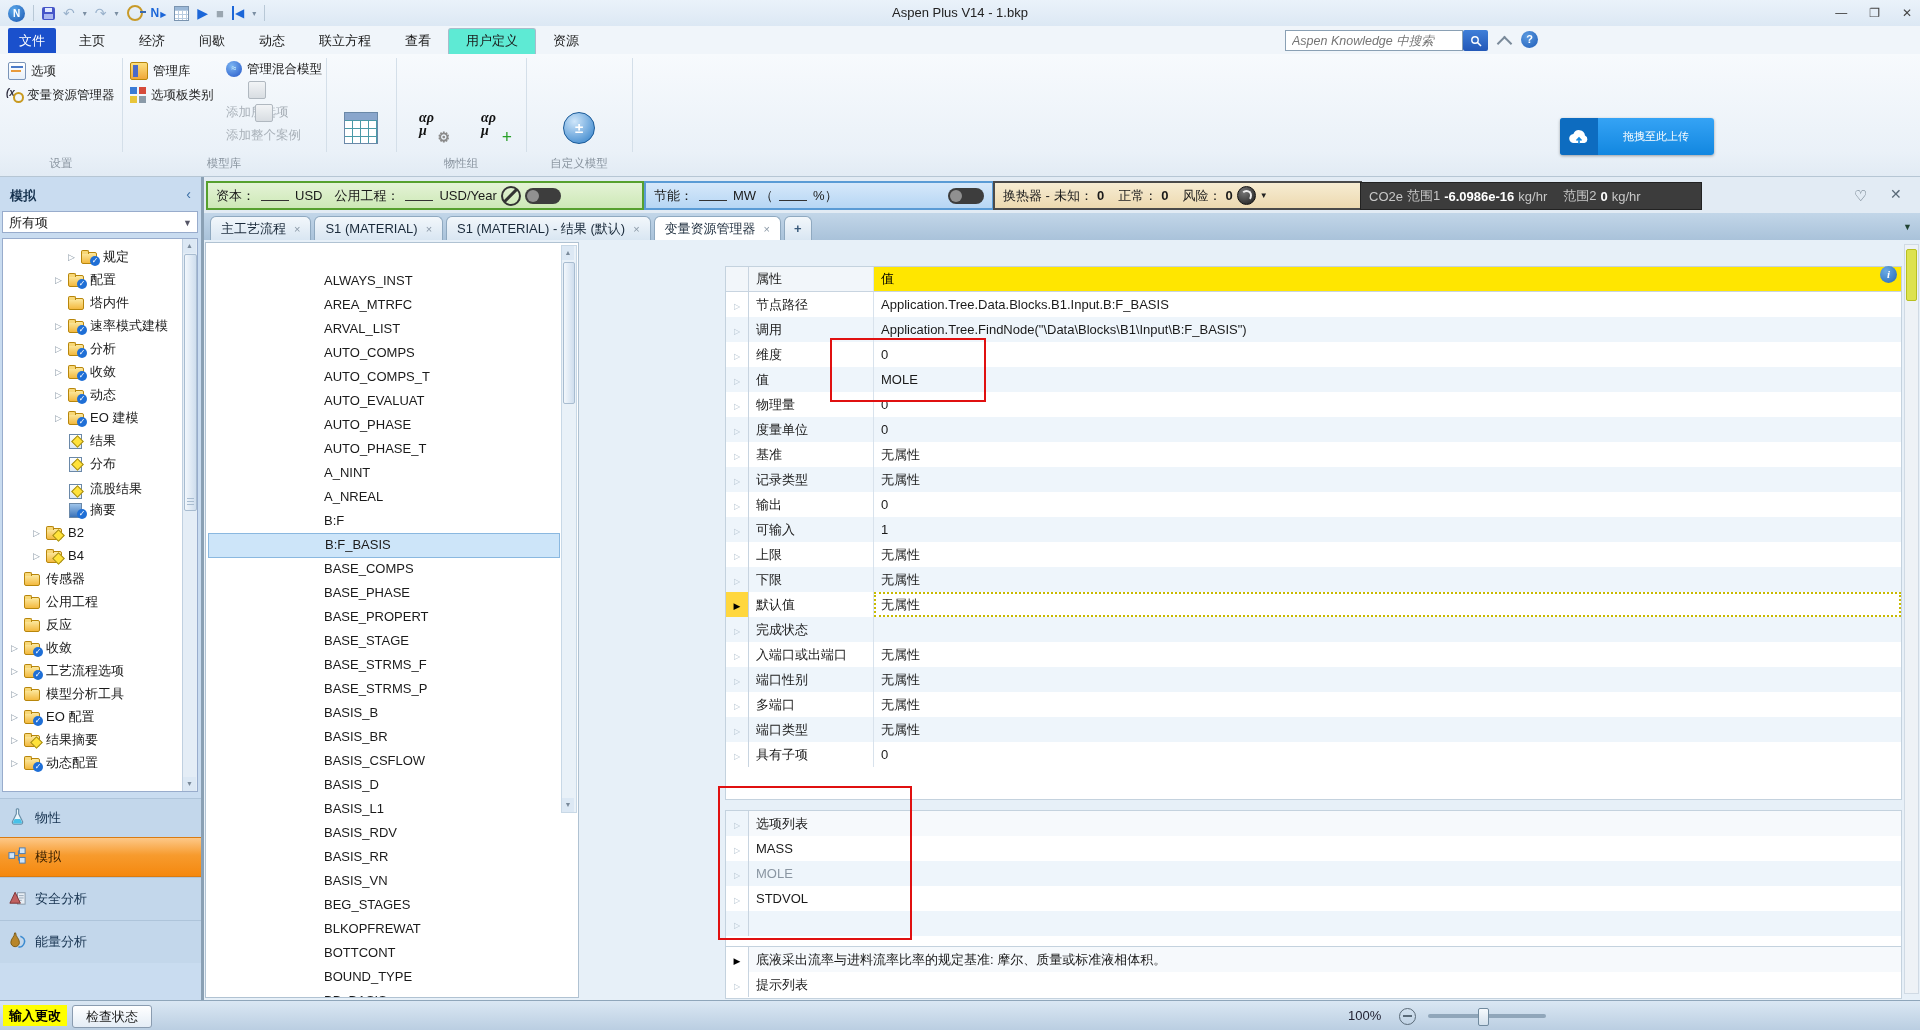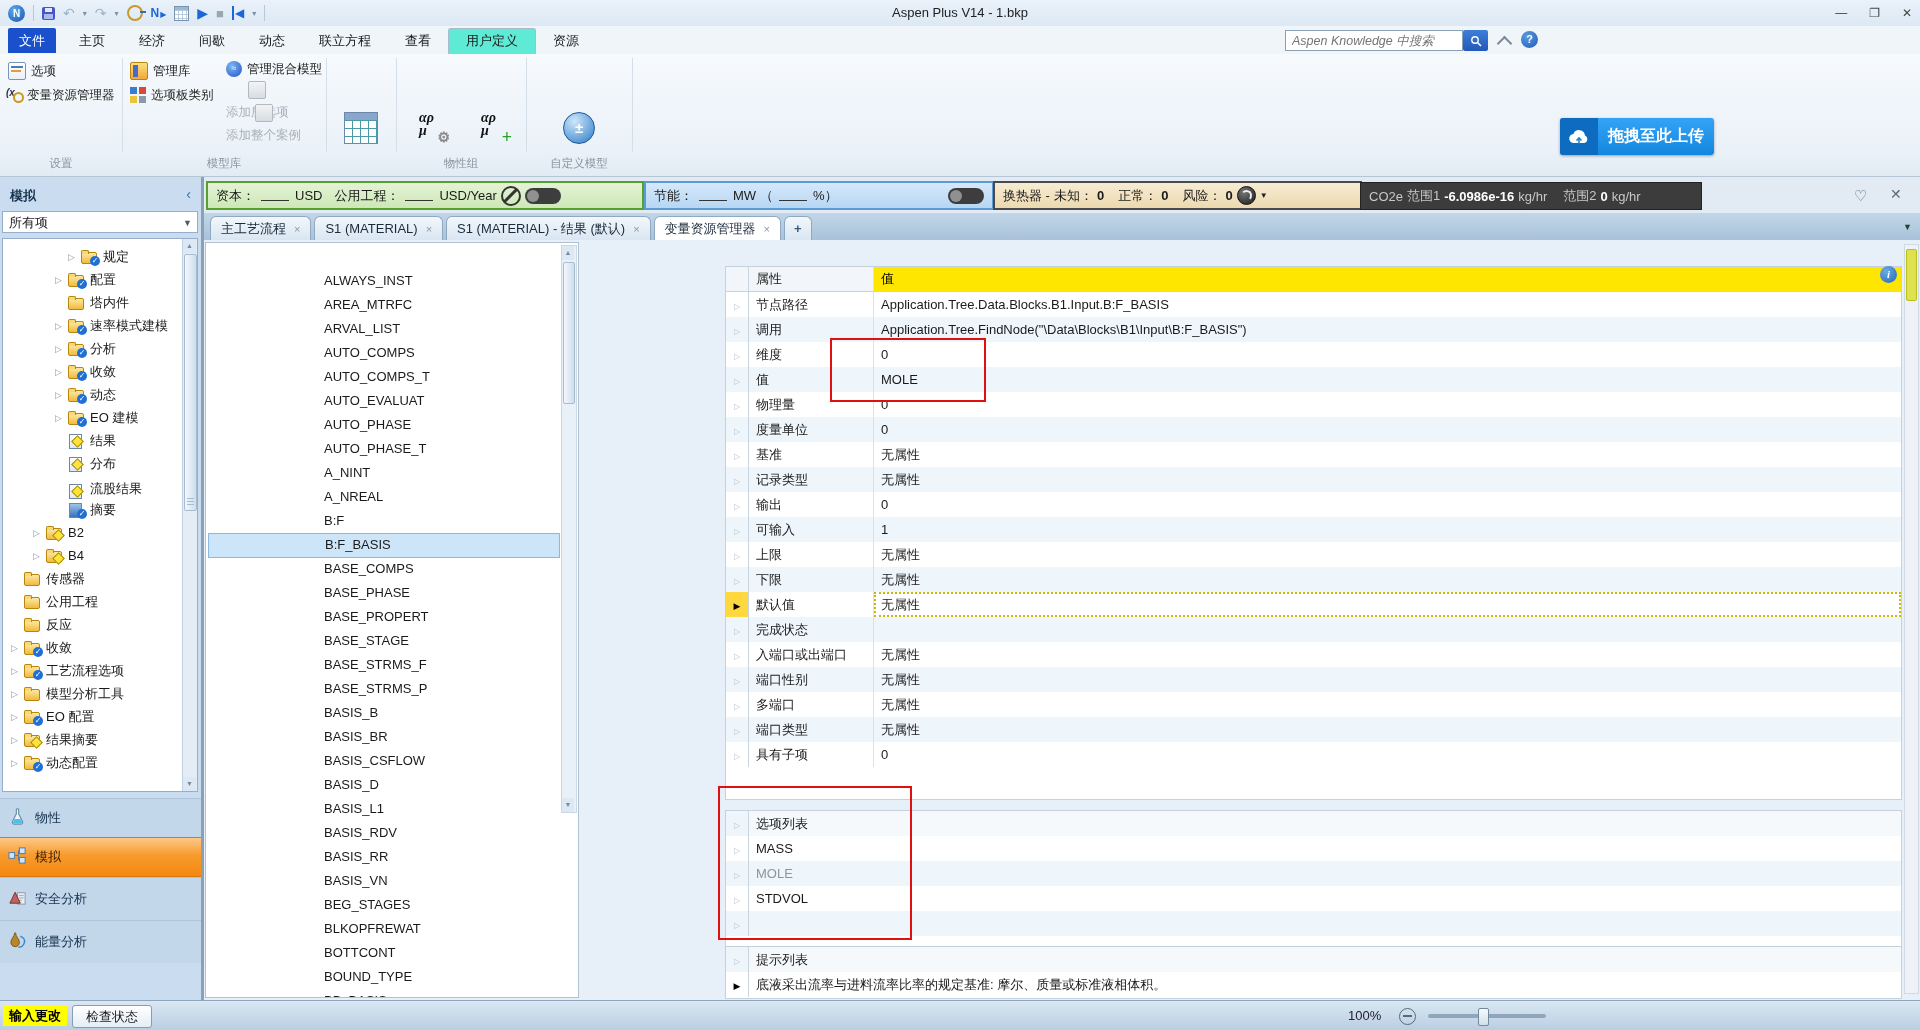--- a/index.html
+++ b/index.html
@@ -160,21 +160,21 @@
   .hg .pg-hdr.black::before{content:"▶";color:#000;font-size:9px;}
   .infoicon{position:absolute;left:1676px;top:26px;width:17px;height:17px;border-radius:50%;background:radial-gradient(circle at 35% 30%,#6aaae4,#2468b8);color:#fff;font-family:"Liberation Serif","DejaVu Serif",serif;font-style:italic;font-weight:bold;font-size:11px;text-align:center;line-height:17px;}
   .vscroll{position:absolute;left:1700px;top:4px;width:13px;height:748px;background:#eef2f6;border:1px solid #d0dae4;}
   .vscroll .thumb{position:absolute;left:1px;top:4px;width:9px;height:50px;background:#dde24e;border:1px solid #b8c020;border-radius:2px;}
   .redbox{border:2px solid #e01010;position:absolute;z-index:30;pointer-events:none;}
   .redbox1{left:626px;top:98px;width:152px;height:60px;}
   .redbox2{left:514px;top:546px;width:190px;height:150px;}
   
   .uploadbtn{left:1560px;top:118px;width:154px;height:37px;background:linear-gradient(#35a3f5,#1287e0);border-radius:3px;box-shadow:0 1px 3px rgba(0,0,0,.35);display:flex;align-items:center;z-index:40;}
   .uploadbtn .emb{width:38px;height:37px;display:flex;align-items:center;justify-content:center;background:#0d6cc0;border-radius:3px 0 0 3px;}
-  .uploadbtn .lbl{flex:1;text-align:center;color:#fff;font-weight:bold;font-size:16px;}
+  .uploadbtn .lbl{flex:1;text-align:center;color:#fff;font-weight:normal;font-size:11px;}
   
   .statusbar{left:0;top:1000px;width:1920px;height:30px;background:linear-gradient(#dae7f3,#b9cde1);border-top:1px solid #8fa6ba;}
   .inputchg{position:absolute;left:3px;top:4px;height:21px;line-height:21px;background:#ffff00;padding:0 6px;font-weight:bold;color:#000;}
   .checkbtn{position:absolute;left:72px;top:4px;height:21px;line-height:21px;background:linear-gradient(#fff,#e4edf6);border:1px solid #8a9cb0;border-radius:3px;padding:0 13px;}
   .zoomlvl{position:absolute;left:1348px;top:7px;color:#223;}
   .zminus{position:absolute;left:1399px;top:7px;width:15px;height:15px;border-radius:50%;border:1.5px solid #5a6a78;}
   .zminus::after{content:"";position:absolute;left:3px;right:3px;top:6px;height:1.5px;background:#5a6a78;}
   .zslider{position:absolute;left:1428px;top:13px;width:118px;height:4px;background:#90a6ba;border-radius:2px;}
   .zthumb{position:absolute;left:50px;top:-6px;width:9px;height:16px;background:linear-gradient(#f6fafd,#d2e0ec);border:1px solid #708a9e;border-radius:2px;}
 </style>
@@ -763,27 +763,27 @@
         <div class="pg-row">
           <div class="pg-hdr"></div>
           <div class="pg-wide">STDVOL</div>
         </div>
         <div class="pg-row">
           <div class="pg-hdr"></div>
           <div class="pg-wide"></div>
         </div>
       </div>
     <div class="gridsec hg" id="hintGrid" style="top:706px;height:53px;">
+      <div class="pg-row" style="background:#fff">
+        <div class="pg-hdr black"></div>
+        <div class="pg-wide">底液采出流率与进料流率比率的规定基准: 摩尔、质量或标准液相体积。</div>
+      </div>
       <div class="pg-row">
         <div class="pg-hdr"></div>
         <div class="pg-wide">提示列表</div>
-      </div>
-      <div class="pg-row" style="background:#fff">
-        <div class="pg-hdr black"></div>
-        <div class="pg-wide">底液采出流率与进料流率比率的规定基准: 摩尔、质量或标准液相体积。</div>
       </div>
     </div>
 
     <div class="infoicon">i</div>
     <div class="vscroll">
         <div class="thumb"></div>
       </div>
     <div class="redbox redbox1"></div>
     <div class="redbox redbox2"></div>
   </div>

